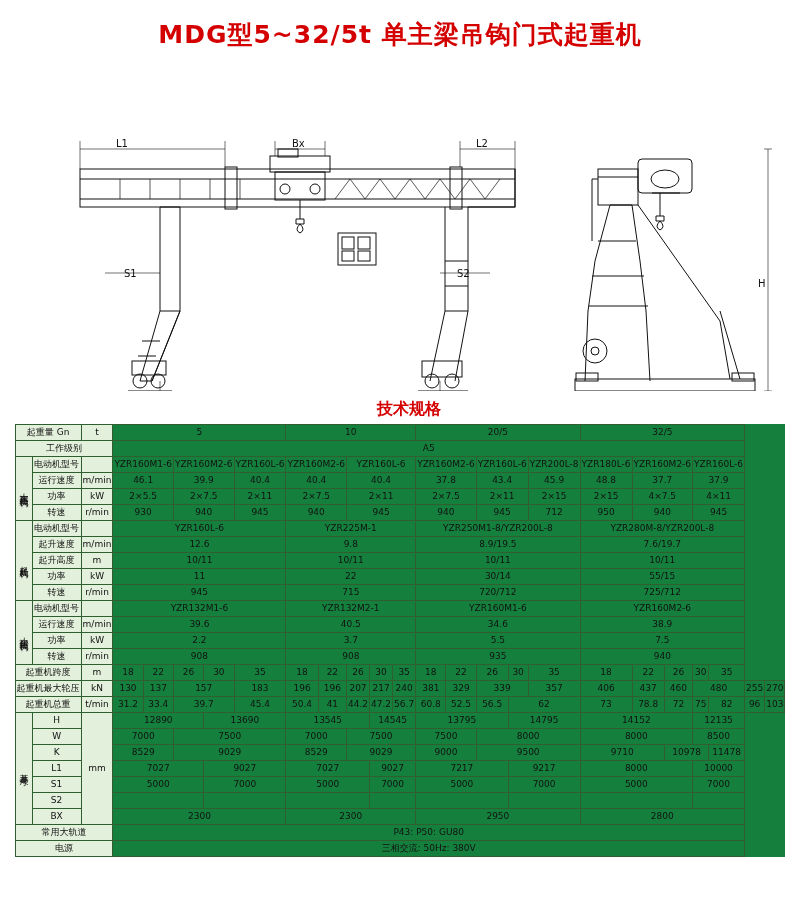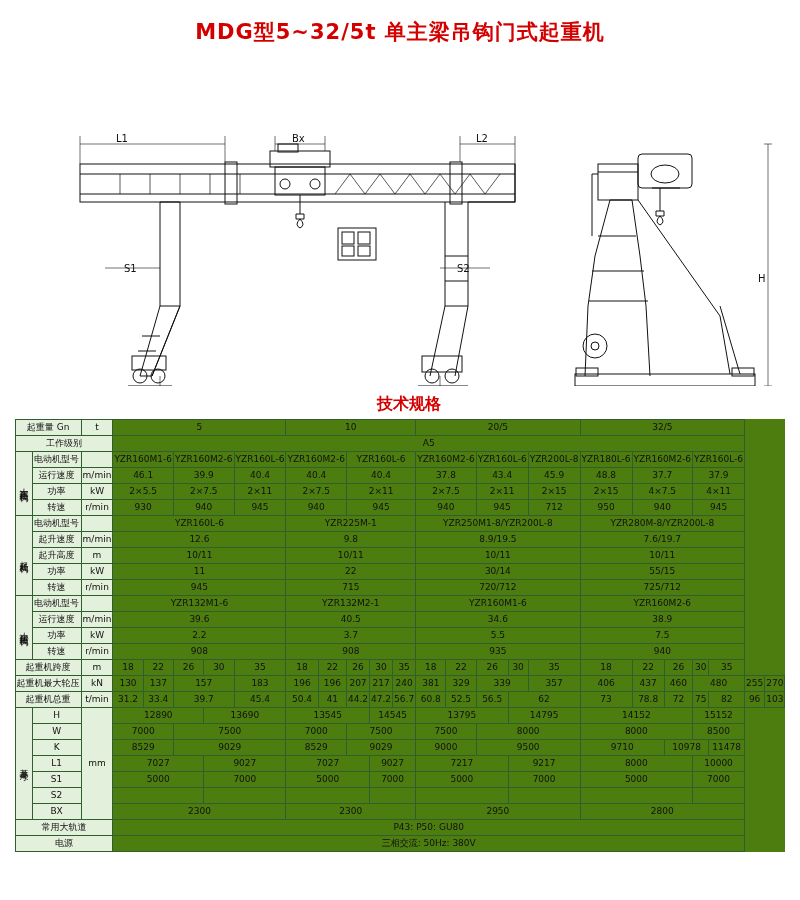--- a/index.html
+++ b/index.html
@@ -8,21 +8,21 @@
     background:#ffffff;
     font-family:"Liberation Sans","DejaVu Sans",sans-serif;
     color:#111;
     position:relative;
     overflow:hidden;
   }
   .title{
     text-align:center;
     color:#d40000;
     font-weight:bold;
-    font-size:21px;
+    font-size:25px;
     letter-spacing:1px;
     padding-top:18px;
     font-family:"DejaVu Sans","Liberation Sans",sans-serif;
   }
   
   .drawing{
     position:relative;
     width:760px;height:330px;
     margin:10px auto 0 auto;
   }
@@ -36,21 +36,21 @@
     font-family:"DejaVu Sans","Liberation Sans",sans-serif;
     text-align:center;
   }
   
   table.spec{
     border-collapse:collapse;
     width:770px;
     margin:0 auto;
     font-size:9px;
     font-family:"DejaVu Sans","Liberation Sans",sans-serif;
-    background:#4d7c0f;
+    background:#15803d;
   }
   table.spec td,table.spec th{
     border:1px solid #2f5f2f;
     text-align:center;
     vertical-align:middle;
     padding:1px 1px;
     line-height:11px;
     height:13px;
     white-space:nowrap;
   }
@@ -432,21 +432,21 @@
     <td class="lbl vert" rowspan="7">基本尺寸</td>
     <td class="lbl rowname" colspan="2">H</td>
     <td class="lbl unit" rowspan="7">mm</td>
     <td colspan="3">12890</td>
     <td colspan="2">13690</td>
     <td colspan="3">13545</td>
     <td colspan="2">14545</td>
     <td colspan="3">13795</td>
     <td colspan="2">14795</td>
     <td colspan="3">14152</td>
-    <td colspan="2">15152</td>
+    <td colspan="2">12135</td>
   </tr>
   <tr>
     <td class="lbl rowname" colspan="2">W</td>
     <td colspan="2">7000</td>
     <td colspan="3">7500</td>
     <td colspan="2">7000</td>
     <td colspan="3">7500</td>
     <td colspan="2">7500</td>
     <td colspan="3">8000</td>
     <td colspan="3">8000</td>

